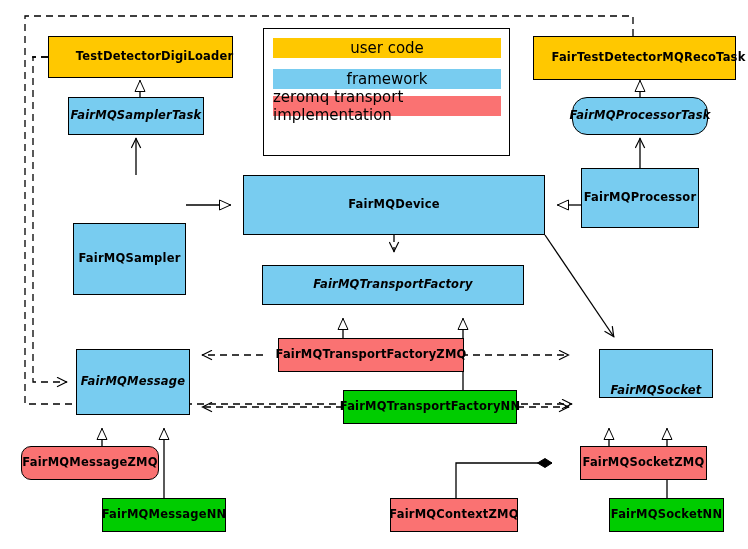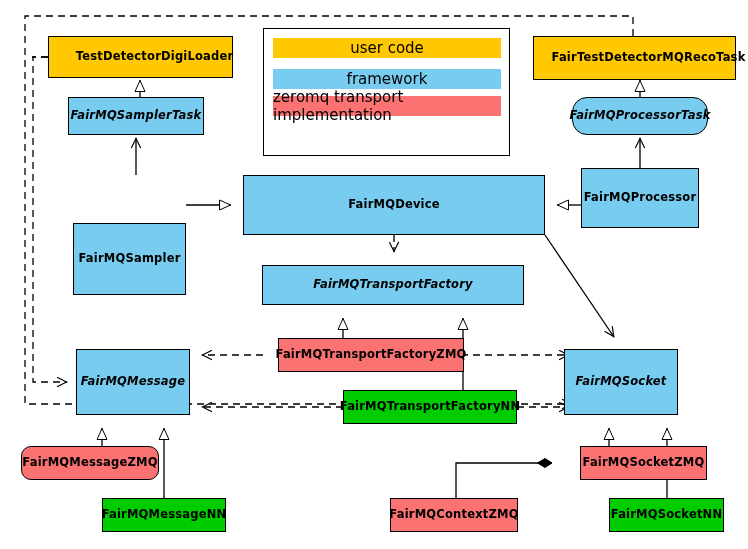--- a/index.html
+++ b/index.html
@@ -181,21 +181,21 @@
       </div>
       <div class="node fill-zmq" style="left: 278px; top: 338px; width: 186px; height: 34px;">
         <span>FairMQTransportFactoryZMQ</span>
       </div>
       <div class="node fill-nn" style="left: 343px; top: 390px; width: 174px; height: 34px;">
         <span>FairMQTransportFactoryNN</span>
       </div>
       <div class="node fill-frame italic" style="left: 76px; top: 349px; width: 114px; height: 66px;">
         <span>FairMQMessage</span>
       </div>
-      <div class="node fill-frame italic" style="left: 564px; top: 349px; width: 114px; height: 66px;">
+      <div class="node fill-frame italic" style="left: 599px; top: 349px; width: 114px; height: 49px; align-items: flex-end;">
         <span>FairMQSocket</span>
       </div>
       <div class="node fill-zmq" style="left: 21px; top: 446px; width: 138px; height: 34px; border-radius: 10px;">
         <span>FairMQMessageZMQ</span>
       </div>
       <div class="node fill-nn" style="left: 102px; top: 498px; width: 124px; height: 34px;">
         <span>FairMQMessageNN</span>
       </div>
       <div class="node fill-zmq" style="left: 552px; top: 446px; width: 127px; height: 34px; margin-left: 28px;">
         <span>FairMQSocketZMQ</span>

